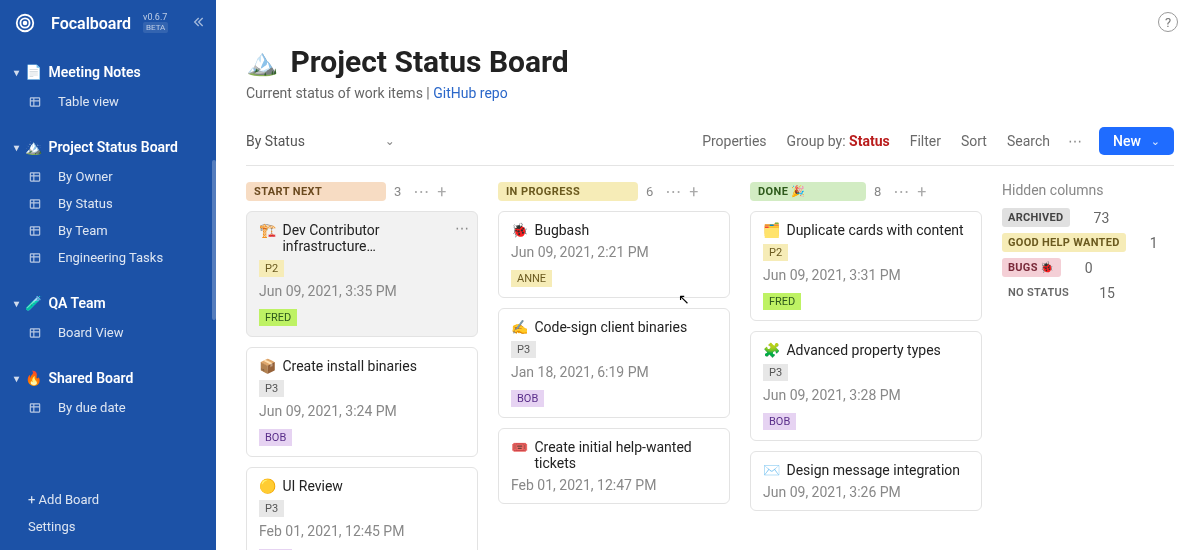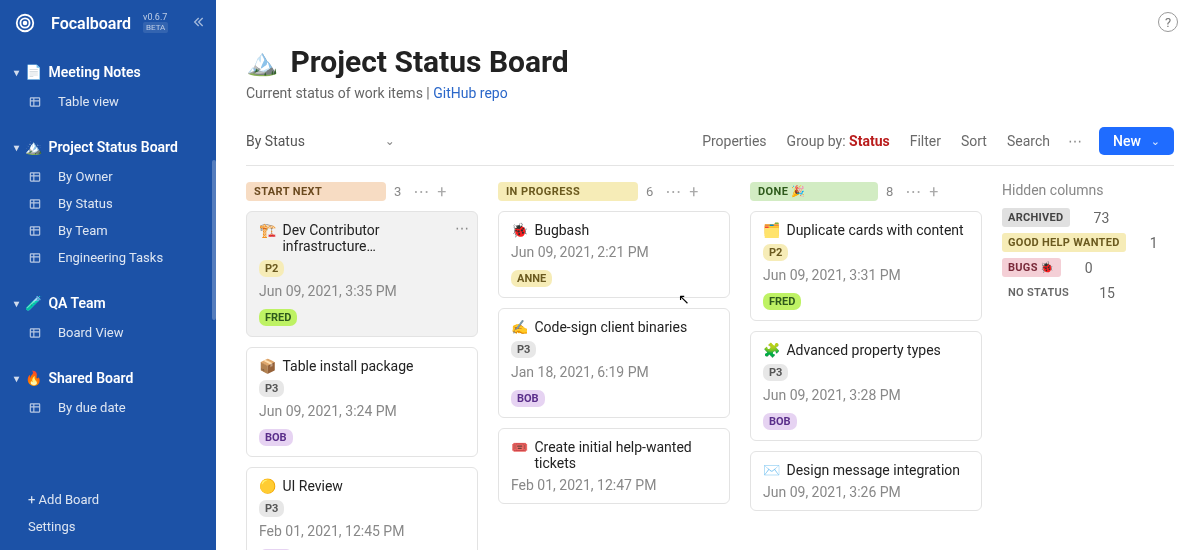--- a/index.html
+++ b/index.html
@@ -43,31 +43,31 @@
   .btn-new { margin-left: 16px; background: #1f6cff; color: #fff; border-radius: 5px; padding: 6px 14px; display: flex; align-items: center; gap: 10px; font-weight: 500; cursor: pointer; }
   .btn-new .chev { font-size: 11px; opacity: .85; }
 
   
   .board { display: flex; gap: 20px; margin-top: 16px; align-items: flex-start; }
   .col { width: 232px; }
   .col-head { display: flex; align-items: center; gap: 8px; margin-bottom: 10px; }
   .col-label { font-size: 11px; font-weight: 700; letter-spacing: .4px; padding: 3px 8px; border-radius: 4px; background: #eee; }
   .col-label.orange { background: #f7dcc3; color: #6b4a1f; width: 140px; }
   .col-label.yellow { background: #f6ecb7; color: #6b5a1f; width: 140px; }
-  .col-label.green  { background: #d2ecc3; color: #2e5a1c; width: 128px; }
+  .col-label.green  { background: #d2ecc3; color: #2e5a1c; width: 116px; }
   .col-count { color: #888; font-size: 13px; }
   .col-dots { color: #aaa; cursor: pointer; margin-left: 4px; }
   .col-plus { color: #aaa; cursor: pointer; font-size: 16px; }
 
   .card { border: 1px solid #e3e3e3; border-radius: 6px; padding: 10px 12px 10px; margin-bottom: 10px; background: #fff; cursor: pointer; }
   .card.active { background: #f2f2f2; position: relative; }
   .card.active::after { content: "⋯"; position: absolute; right: 8px; top: 8px; color: #888; font-size: 14px; }
   .card-title { display: flex; align-items: baseline; gap: 6px; font-size: 14px; color: #222; }
   .card-emoji { font-size: 14px; }
-  .chip { display: inline-block; font-size: 11px; font-weight: 700; padding: 2px 6px; border-radius: 7px; margin-top: 6px; }
+  .chip { display: inline-block; font-size: 11px; font-weight: 400; padding: 2px 6px; border-radius: 0; margin-top: 6px; }
   .chip.p2 { background: #f6ecb7; color: #6b5a1f; }
   .chip.p3 { background: #e7e7e7; color: #555; }
   .chip.fred { background: #bef264; color: #2e5a1c; }
   .chip.anne { background: #f6ecb7; color: #6b5a1f; }
   .chip.bob  { background: #e6d3f2; color: #5a2e8a; }
   .card-date { font-size: 14px; color: #888; margin-top: 6px; }
   .card-asg { margin-top: 4px; }
 
   .cursor { position: absolute; left: 462px; top: 291px; font-size: 14px; color: #000; pointer-events: none; }
 
@@ -237,21 +237,21 @@
     <span class="col-count">3</span>
     <span class="col-dots">⋯</span>
     <span class="col-plus">+</span>
   </div>
           <div class="card active"><div class="card-title">
               <span class="card-emoji">🏗️</span>
               <span>Dev Contributor infrastructure…</span>
             </div><span class="chip p2">P2</span><div class="card-date">Jun 09, 2021, 3:35 PM</div><div class="card-asg"><span class="chip fred">FRED</span></div></div>
           <div class="card"><div class="card-title">
               <span class="card-emoji">📦</span>
-              <span>Table install package</span>
+              <span>Create install binaries</span>
             </div><span class="chip p3">P3</span><div class="card-date">Jun 09, 2021, 3:24 PM</div><div class="card-asg"><span class="chip bob">BOB</span></div></div>
           <div class="card"><div class="card-title">
               <span class="card-emoji">🟡</span>
               <span>UI Review</span>
             </div><span class="chip p3">P3</span><div class="card-date">Feb 01, 2021, 12:45 PM</div><div class="card-asg"><span class="chip bob">BOB</span></div></div>
         </div>
         <div class="col">
           <div class="col-head">
     <span class="col-label yellow">IN PROGRESS</span>
     <span class="col-count">6</span>

